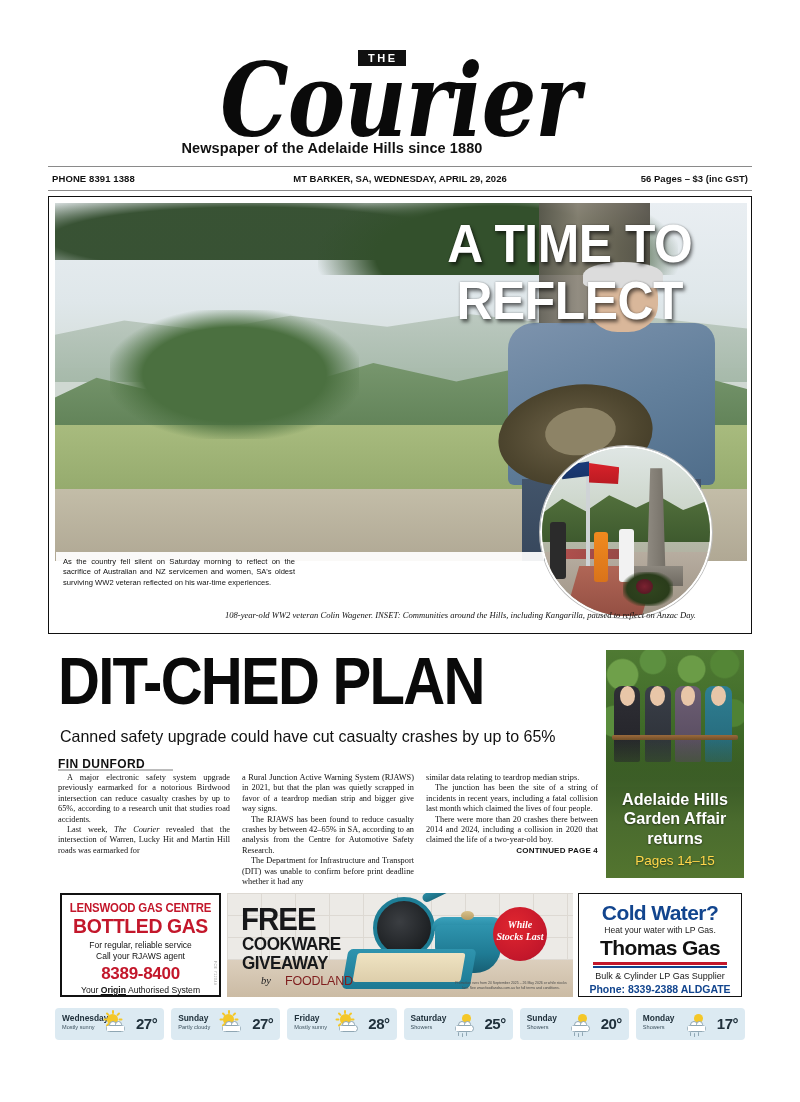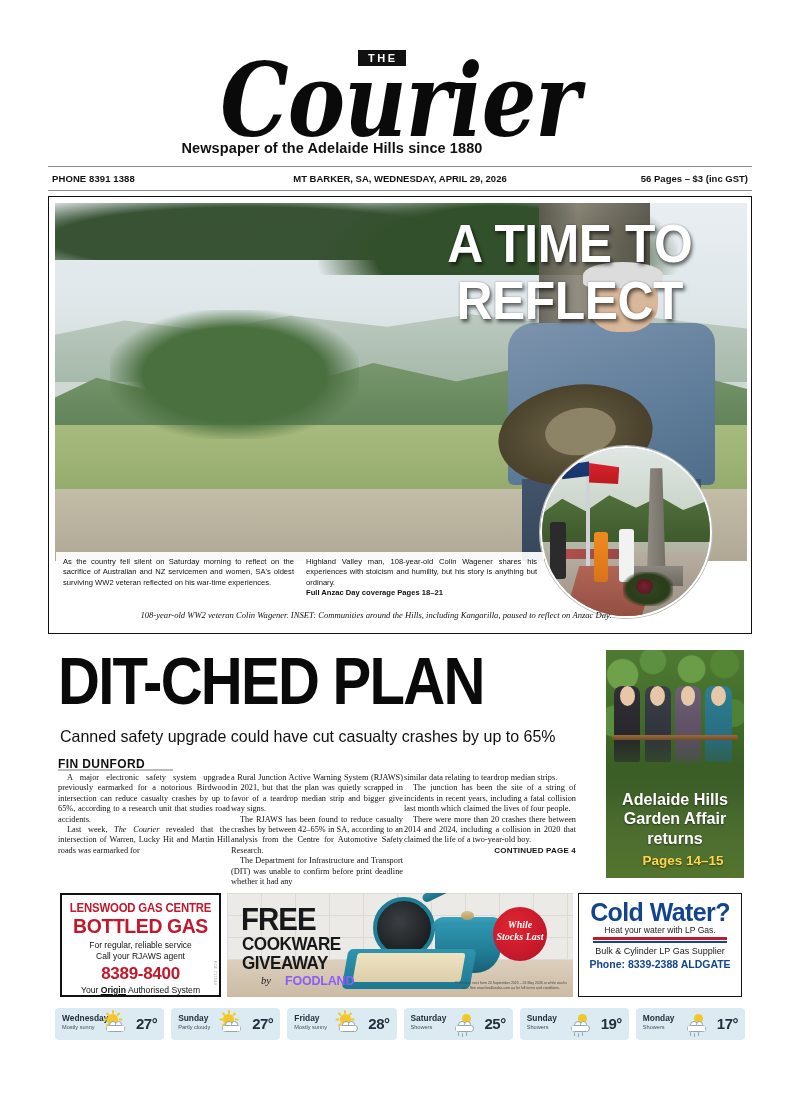--- a/index.html
+++ b/index.html
@@ -148,21 +148,21 @@
     position: absolute; left: 56px; top: 552px; width: 488px; height: 52px;
     background: rgba(255,255,255,0.93);
     padding: 5px 7px; box-sizing: border-box;
   }
   .capcols { display: flex; gap: 12px; }
   .capcol { width: 232px; font-size: 7.6px; line-height: 10.3px; color: #111; text-align: justify; }
   .capcol b { font-weight: bold; }
   .credit {
     position: absolute; left: 56px; top: 610px; width: 640px;
     font-family: "Liberation Serif", serif; font-style: italic;
-    font-size: 8.6px; line-height: 11px; text-align: center; color: #111;
+    font-size: 8.6px; line-height: 11px; text-align: right; color: #111;
   }
 
   
   .headline {
     position: absolute; left: 58px; top: 648px; width: 530px;
     font-weight: bold; font-size: 66px; line-height: 66px;
     letter-spacing: -2px; color: #0a0a0a;
     transform: scaleX(0.88); transform-origin: left top;
   }
   .subhead {
@@ -170,21 +170,21 @@
     font-size: 16.5px; line-height: 20px; color: #111;
     transform: scaleX(0.97); transform-origin: left top;
   }
   .byline {
     position: absolute; left: 58px; top: 757px; width: 120px;
     font-size: 12px; font-weight: bold; letter-spacing: 0.4px; color: #111;
   }
   .byline-rule { position: absolute; left: 58px; top: 769px; width: 115px; height: 2px; background: #bcbcbc; }
   .cols {
     position: absolute; left: 58px; top: 773px; width: 540px; height: 105px;
-    display: flex; gap: 1px;
+    display: flex; gap: 12px;
   }
   .col {
     width: 172px;
     font-family: "Liberation Serif", serif;
     font-size: 8.3px; line-height: 10.4px;
     text-align: justify; color: #111;
   }
   .col p { margin: 0 0 0 0; text-indent: 9px; }
   .col p.first { text-indent: 9px; }
   .col i { font-style: italic; }
@@ -214,22 +214,22 @@
   .pp3 { left:50%; background: linear-gradient(#6d5f74,#54485c); }
   .pp4 { left:72%; background: linear-gradient(#2f7f93,#246576); }
   .rail { position:absolute; left:4%; top:62%; width:92%; height:4%;
           background: linear-gradient(#9a6a3c,#744d28); border-radius:2px; }
   .promo-grad { position:absolute; left:0; top:38%; width:100%; height:62%;
                 background: linear-gradient(rgba(61,94,40,0) 0%, rgba(61,94,40,.85) 30%, #4a6b2e 60%, #53752f 100%); }
   .promo-txt { position:absolute; left:0; bottom:30px; width:100%; text-align:center;
                color:#fff; font-weight:bold; font-size:17px; line-height:19.5px;
                text-shadow: 0 1px 2px rgba(0,0,0,.5); transform: scaleX(0.95); }
   .promo-pages { position:absolute; left:0; bottom:10px; width:100%; text-align:center;
-                 color:#ffd64a; font-weight:bold; font-size:13.5px;
-                 text-shadow: 0 1px 2px rgba(0,0,0,.5); padding-left: 8px; }
+                 color:#ffd64a; font-weight:normal; font-size:13.5px;
+                 text-shadow: 0 1px 2px rgba(0,0,0,.5); }
 
   
   .ad-lenswood {
     position: absolute; left: 60px; top: 893px; width: 161px; height: 104px;
     border: 2px solid #111; background: #fff; box-sizing: border-box; text-align: center;
   }
   .ad-l1 { margin-top: 6px; color: #c3172b; font-weight: bold; font-size: 12px; letter-spacing: -0.2px; transform: scaleX(0.95); }
   .ad-l2 { color: #c3172b; font-weight: bold; font-size: 20px; line-height: 22px; letter-spacing: -0.4px; transform: scaleX(0.97); }
   .ad-l3 { font-size: 8.5px; line-height: 11px; color: #111; margin-top: 3px; }
   .ad-l4 { color: #c3172b; font-weight: bold; font-size: 17px; line-height: 20px; margin-top: 2px; letter-spacing: -0.3px; }
@@ -249,22 +249,22 @@
                    linear-gradient(90deg, #ddd9d3 1px, transparent 1px);
                  background-size: 34px 22px; }
   .fl-bench { position:absolute; left:0; top:64%; width:100%; height:36%;
               background: linear-gradient(#dccfbd 0%, #cbbba4 100%); }
   .fl-free { position:absolute; left:14px; top:12px; font-weight:bold; font-size:31px;
              line-height:30px; color:#17181a; letter-spacing:-1px; transform: scaleX(0.95); transform-origin: left top;}
   .fl-cook { position:absolute; left:15px; top:42px; font-weight:bold; font-size:18px;
              line-height:19px; color:#17181a; letter-spacing:-0.5px; transform: scaleX(0.95); transform-origin: left top;}
   .fl-by { position:absolute; left:34px; top:82px; font-family:"Liberation Serif", serif;
            font-style:italic; font-size:10.5px; color:#17181a; }
-  .fl-brand { position:absolute; left:58px; top:81px; font-weight:bold; font-size:12.5px;
-              color:#8b5cf6; letter-spacing:-0.2px; }
+  .fl-brand { position:absolute; left:58px; top:81px; font-weight:normal; font-size:12.5px;
+              color:#7f1d1d; letter-spacing:-0.2px; }
   .fl-pan { position:absolute; left:146px; top:4px; width:62px; height:62px; border-radius:50%;
             background: radial-gradient(circle at 42% 38%, #3b3e42 0%, #1d2023 70%, #141618 100%);
             border: 4px solid #1e7e96; box-sizing: border-box; }
   .fl-panh { position:absolute; left:196px; top:2px; width:58px; height:9px; border-radius:5px;
              background: linear-gradient(#2a8ba3,#1d6d82); transform: rotate(-26deg); transform-origin: left center; }
   .fl-pot { position:absolute; left:208px; top:32px; width:66px; height:48px; border-radius:6px 6px 26px 26px;
             background: linear-gradient(#2f94ae 0%, #1f7b94 60%, #175f74 100%); }
   .fl-lid { position:absolute; left:205px; top:24px; width:72px; height:14px; border-radius:18px 18px 3px 3px;
             background: linear-gradient(#3aa2bd,#23839c); }
   .fl-knob { position:absolute; left:234px; top:18px; width:13px; height:9px; border-radius:50%;
@@ -278,21 +278,21 @@
   .fl-badge span { position:absolute; left:0; top:12px; width:100%; text-align:center;
                    color:#fff; font-family:"Liberation Serif", serif; font-style:italic;
                    font-weight:bold; font-size:10px; line-height:12px; }
   .fl-fine { position:absolute; right:6px; bottom:6px; width:112px; text-align:center;
              font-size:3.5px; line-height:5px; color:#4a4a4a; }
 
   .ad-thomas {
     position: absolute; left: 578px; top: 893px; width: 164px; height: 104px;
     border: 1px solid #111; background: #fff; box-sizing: border-box; text-align: center;
   }
-  .tg1 { margin-top: 7px; color: #12458e; font-weight: bold; font-size: 25px; line-height: 23px; letter-spacing: -0.6px; }
+  .tg1 { margin-top: 7px; color: #12458e; font-weight: bold; font-size: 21px; line-height: 23px; letter-spacing: -0.6px; }
   .tg2 { font-size: 8.6px; color: #1a1a1a; margin-top: 1px; }
   .tg3 { font-weight: bold; font-size: 21px; line-height: 24px; color: #111; letter-spacing: -0.6px; margin-top: 1px; }
   .tg-bar1 { width: 134px; height: 2.5px; background: #c3172b; margin: 2px auto 0; }
   .tg-bar2 { width: 134px; height: 2.5px; background: #12458e; margin: 1px auto 0; }
   .tg4 { font-size: 9px; color: #1a1a1a; margin-top: 3px; }
   .tg5 { font-weight: bold; font-size: 10.5px; color: #12458e; margin-top: 2px; }
 
   
   .weather { position: absolute; left: 55px; top: 1008px; width: 690px; height: 36px;
              display: flex; gap: 7px; }
@@ -375,24 +375,20 @@
     <div class="i-p1"></div>
     <div class="i-p2"></div>
     <div class="i-p3"></div>
     <div class="i-wreath"></div>
     <div class="i-w2"></div>
   </div>
 
   <div class="capbox">
     <div class="capcols">
       <div class="capcol">As the country fell silent on Saturday morning to reflect on the sacrifice of Australian and NZ servicemen and women, SA's oldest surviving WW2 veteran reflected on his war-time experiences.</div>
-      <div class="capcol">
-        <span>Highland Valley man, 108-year-old Colin Wagener shares his experiences with stoicism and humility, but his story is anything but ordinary.</span><br>
-        <b>Full Anzac Day coverage Pages 18–21</b>
-      </div>
     </div>
   </div>
   <div class="credit">108-year-old WW2 veteran Colin Wagener. INSET: Communities around the Hills, including Kangarilla, paused to reflect on Anzac Day.</div>
 
   <div class="headline">DIT-CHED PLAN</div>
   <div class="subhead">Canned safety upgrade could have cut casualty crashes by up to 65%</div>
   <div class="byline">FIN DUNFORD</div>
   <div class="byline-rule"></div>
 
   <div class="cols">
@@ -473,20 +469,21 @@
         <b>While</b><br>
         <b>Stocks Last</b>
       </span>
     </div>
     <div class="fl-fine">Promotion runs from 24 September 2025 – 26 May 2026 or while stocks last. See www.foodlandsa.com.au for full terms and conditions.</div>
   </div>
 
   <div class="ad-thomas">
     <div class="tg1">Cold Water?</div>
     <div class="tg2">Heat your water with LP Gas.</div>
+    <div class="tg3">Thomas Gas</div>
     <div class="tg-bar1"></div>
     <div class="tg-bar2"></div>
     <div class="tg4">Bulk &amp; Cylinder LP Gas Supplier</div>
     <div class="tg5">Phone: 8339-2388 ALDGATE</div>
   </div>
 
   <div class="weather" id="weather-strip">
       <div class="wcard">
         <div class="w-day">Wednesday</div>
         <div class="w-desc">Mostly sunny</div>
@@ -588,21 +585,21 @@
             <div class="p2"></div>
             <div class="b"></div>
             <div class="mask"></div>
           </div>
           <div class="rain">
             <i style="left: 5px; top: 18px;"></i>
             <i style="left: 9px; top: 19px;"></i>
             <i style="left: 13px; top: 18px;"></i>
           </div>
         </div>
-        <div class="w-temp">19°</div>
+        <div class="w-temp">20°</div>
       </div>
       <div class="wcard">
         <div class="w-day">Monday</div>
         <div class="w-desc">Showers</div>
         <div class="w-icon">
           <div class="sun-c" style="left: 9px; top: 0px; width: 9px; height: 9px;"></div>
           <div class="cloud-s">
             <div class="p1"></div>
             <div class="p2"></div>
             <div class="b"></div>

